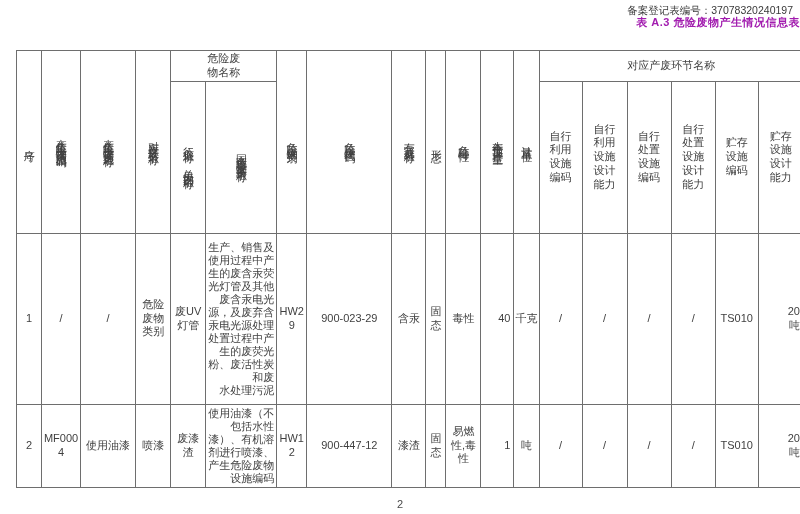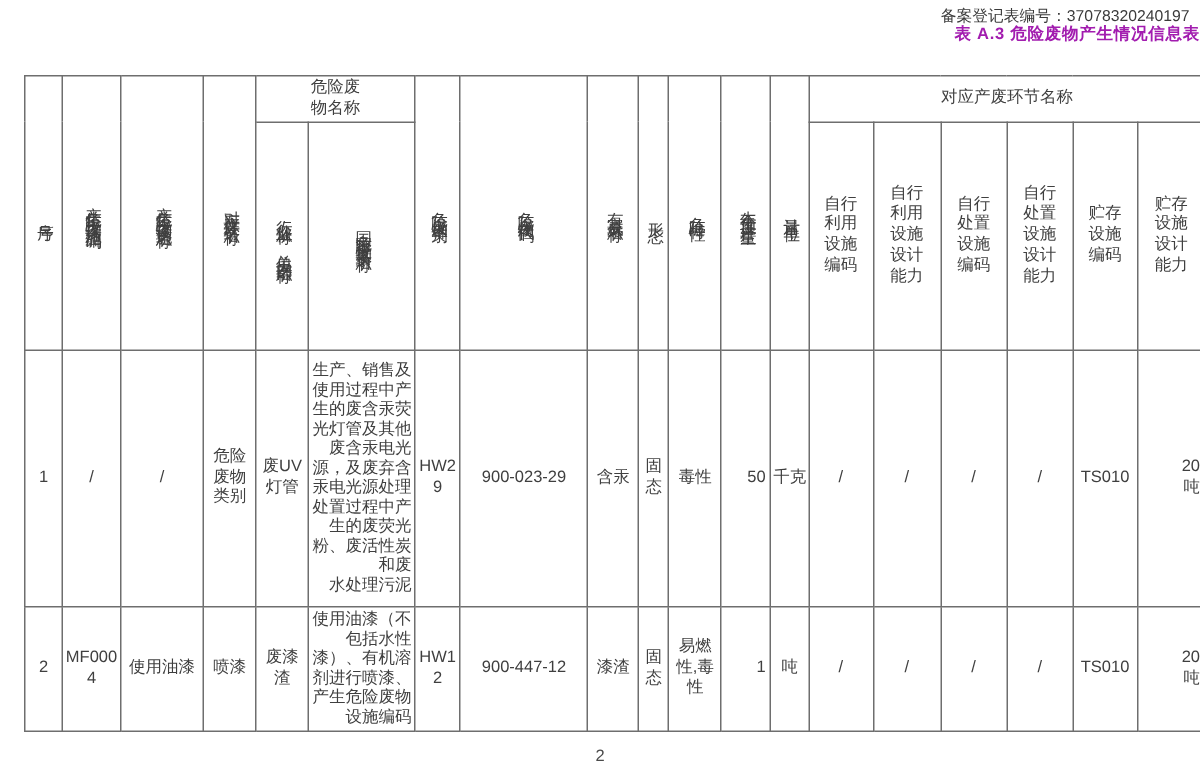--- a/index.html
+++ b/index.html
@@ -150,21 +150,21 @@
       <td>/</td>
       <td>危险废物类别</td>
       <td>废UV灯管</td>
       <td class="long">生产、销售及使用过程中产生的废含汞荧光灯管及其他废含汞电光源，及废弃含汞电光源处理处置过程中产生的废荧光粉、废活性炭和废
 水处理污泥</td>
       <td>HW29</td>
       <td>900-023-29</td>
       <td>含汞</td>
       <td>固态</td>
       <td>毒性</td>
-      <td class="num">50</td>
+      <td class="num">40</td>
       <td>千克</td>
       <td>/</td>
       <td>/</td>
       <td>/</td>
       <td>/</td>
       <td>TS010</td>
       <td class="num">20
 吨</td>
     </tr>
     <tr class="dr2">

